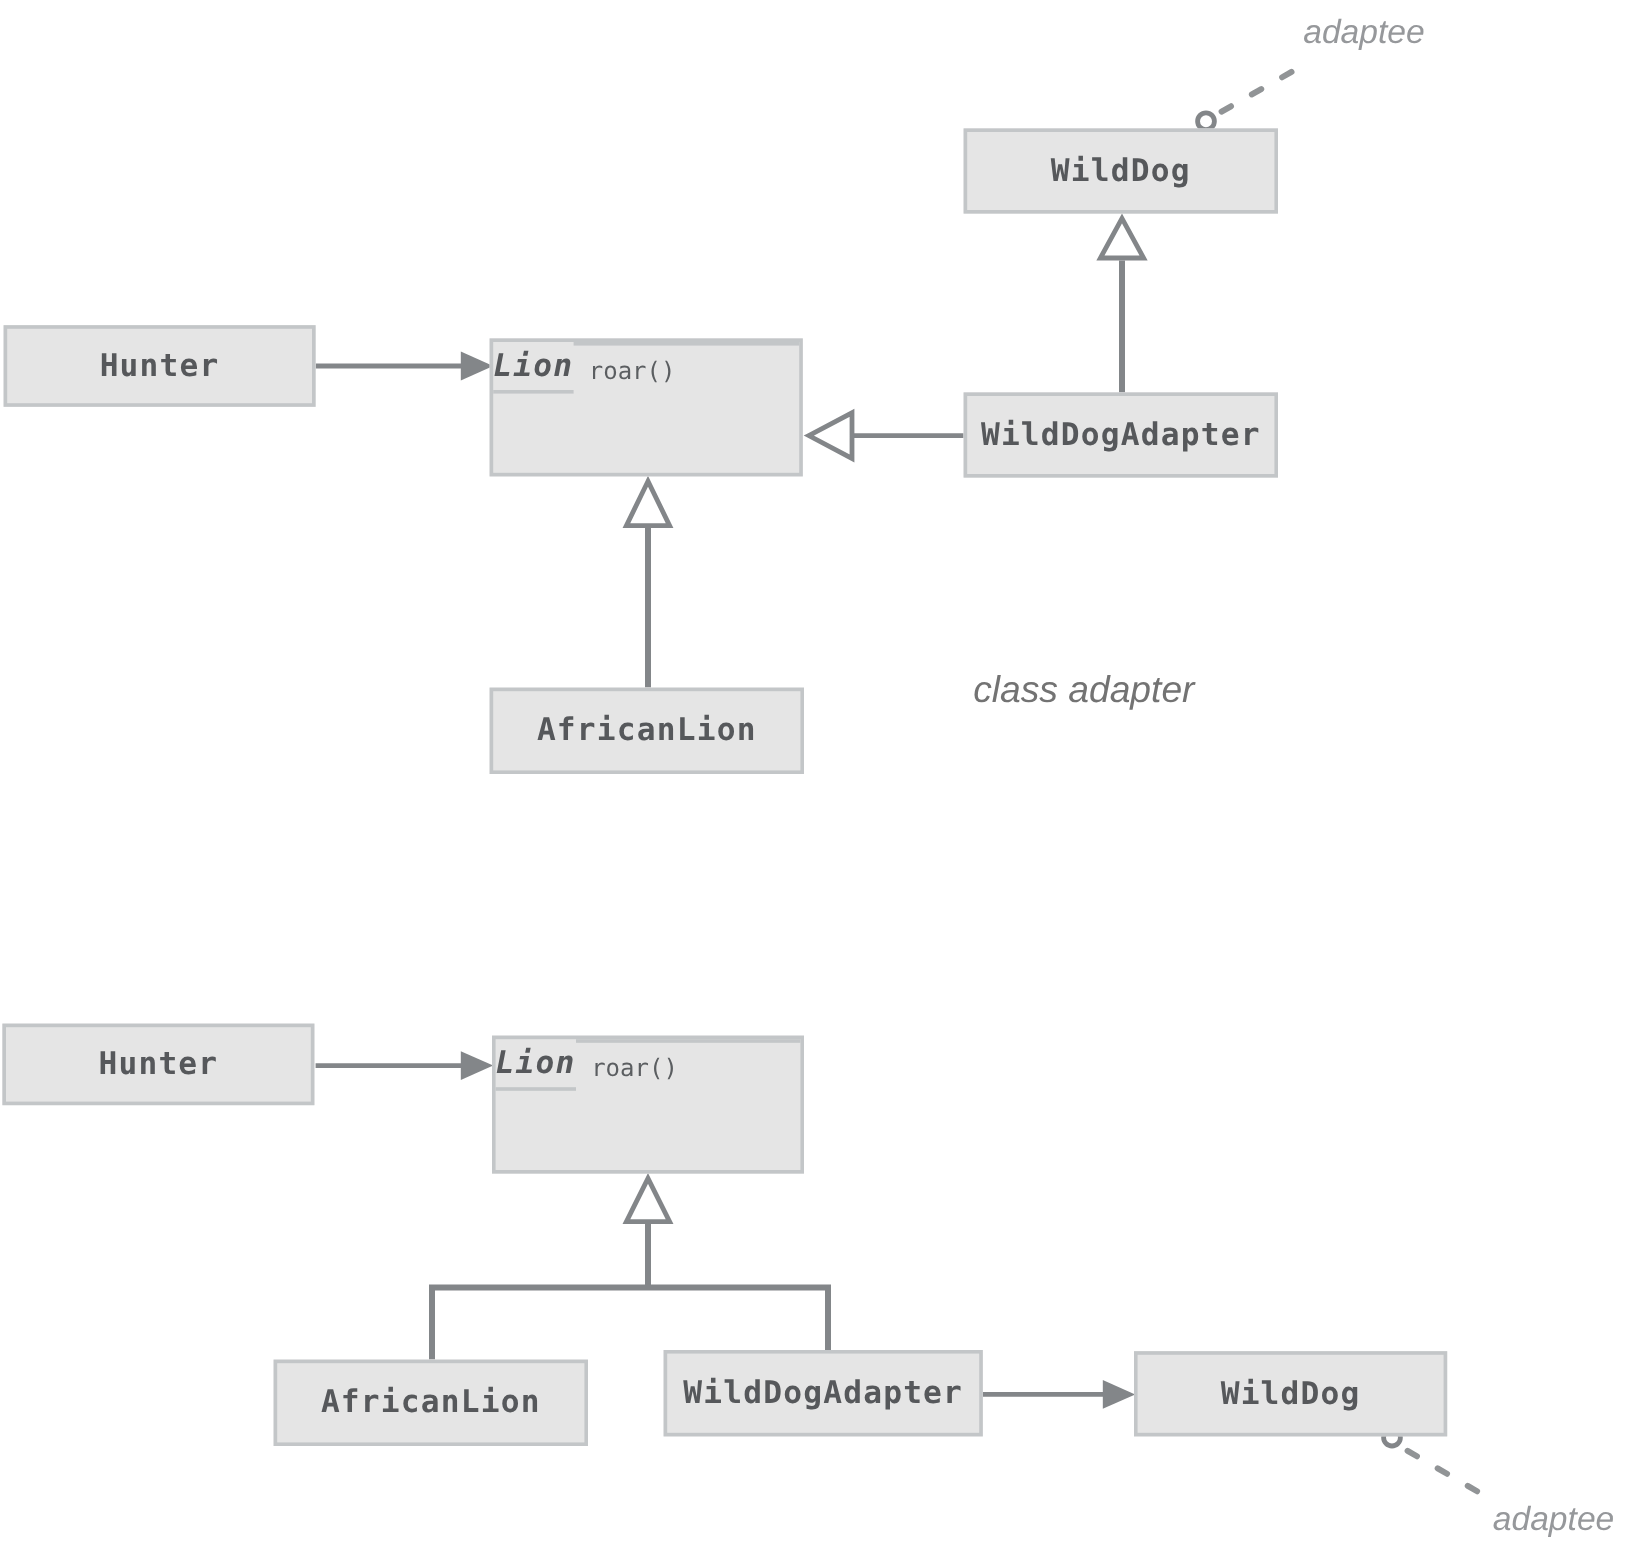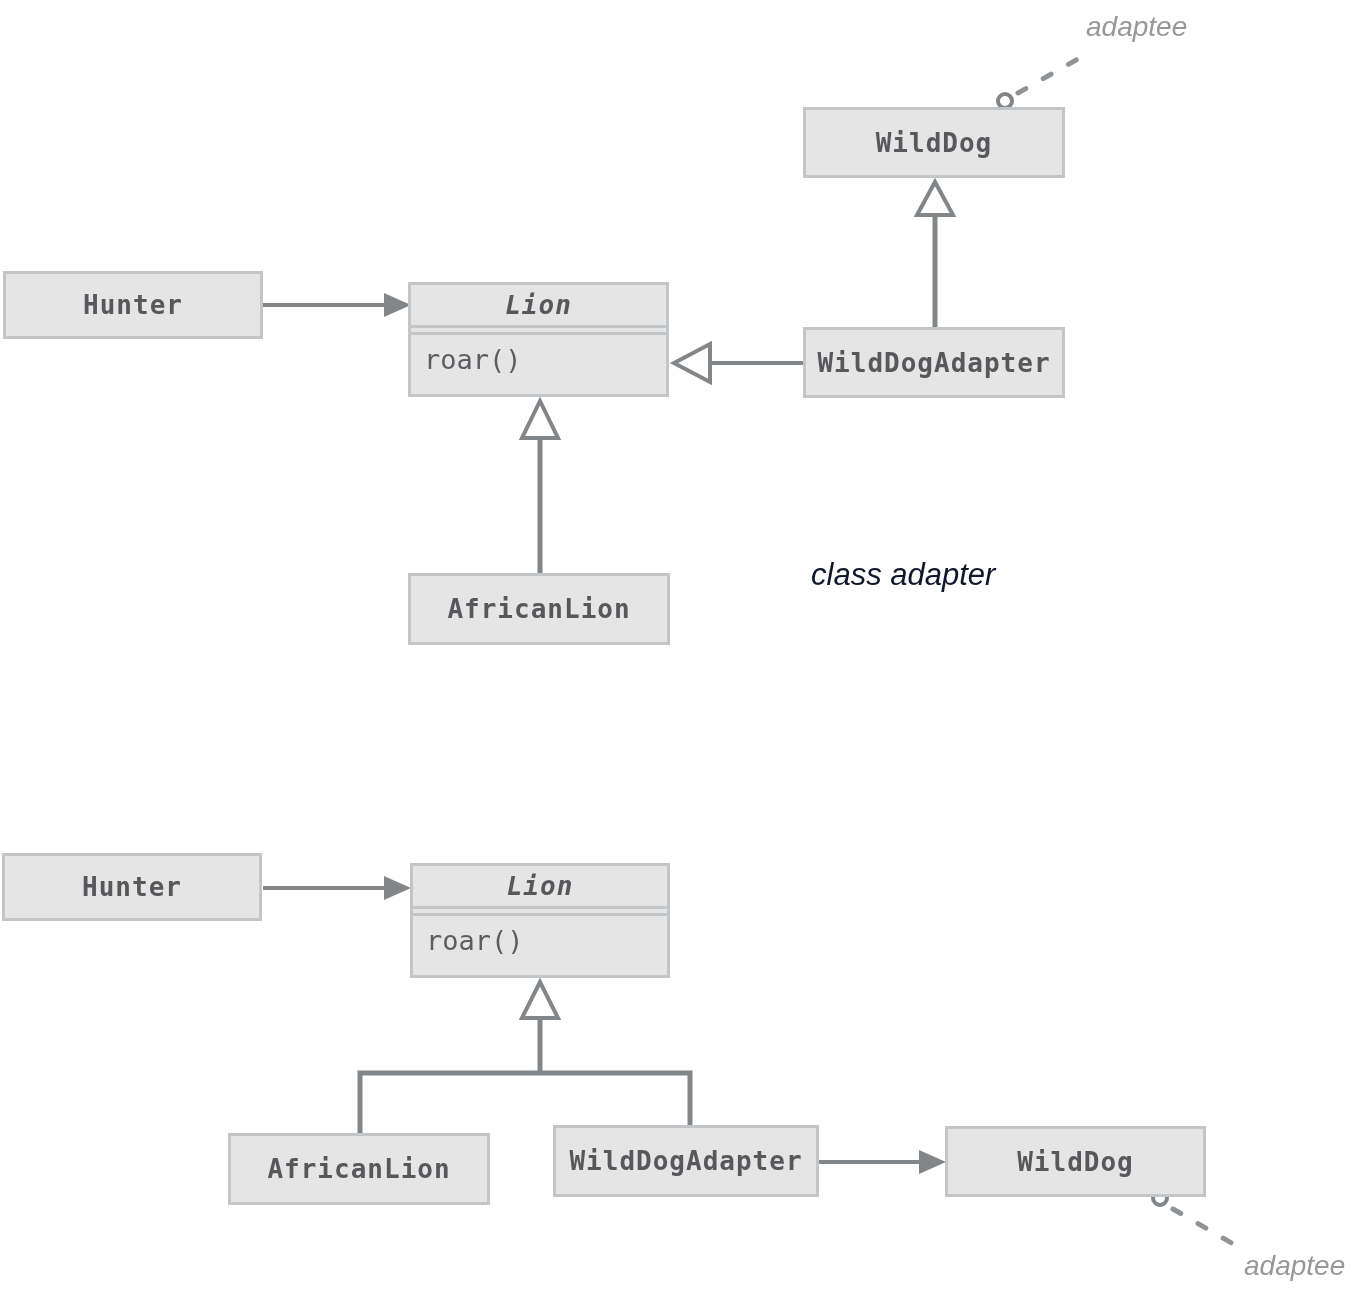--- a/index.html
+++ b/index.html
@@ -23,50 +23,50 @@
     border: 3px solid #c3c6c8;
     color: #56585b;
     font-weight: bold;
     font-size: 26px;
     letter-spacing: 1px;
     display: flex;
     align-items: center;
     justify-content: center;
   }
   .uml-box.compartments {
-    flex-direction: column;
+    flex-direction: row;
     align-items: stretch;
     justify-content: flex-start;
     padding: 0;
   }
   .box-title {
     height: 40px;
     line-height: 40px;
     text-align: center;
     font-style: italic;
     border-bottom: 3px solid #c3c6c8;
   }
   .box-gap { height: 4px; }
   .box-method {
     flex: 1;
     border-top: 3px solid #c3c6c8;
     font-weight: normal;
     font-style: normal;
-    font-size: 27px;
+    font-size: 20px;
     letter-spacing: 0;
     padding: 9px 0 0 13px;
     text-align: left;
     color: #5b5e61;
   }
   .caption {
     position: absolute;
     font-family: "Liberation Sans", sans-serif;
     font-style: italic;
     font-size: 31px;
-    color: #0f172a;
+    color: #737373;
     white-space: nowrap;
   }
   .adaptee-label {
     position: absolute;
     font-family: "Liberation Sans", sans-serif;
     font-style: italic;
     font-size: 28px;
     color: #96989b;
     white-space: nowrap;
   }

